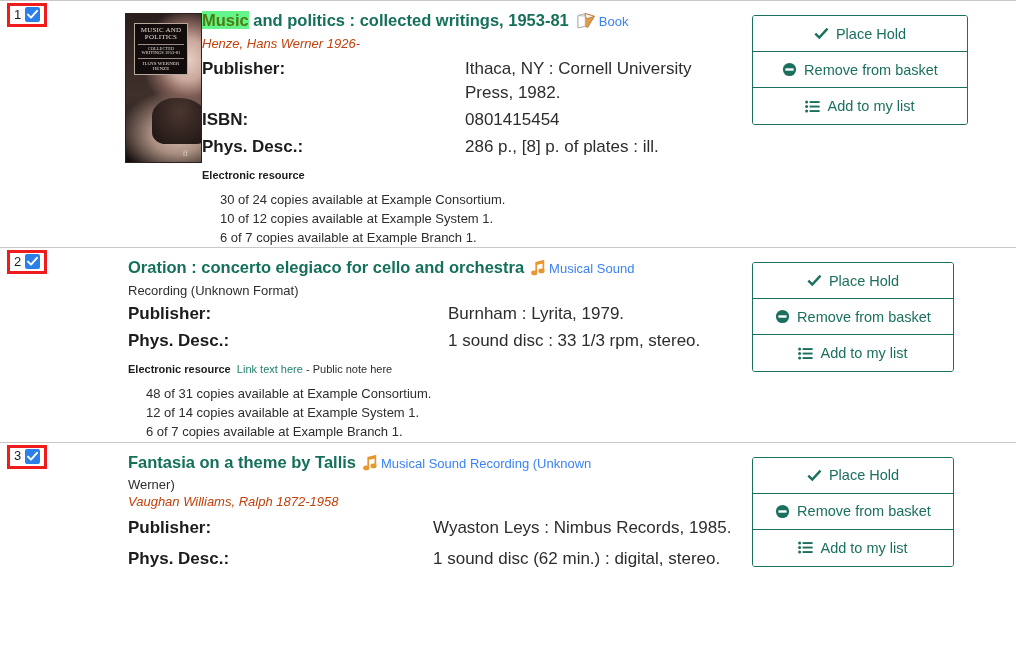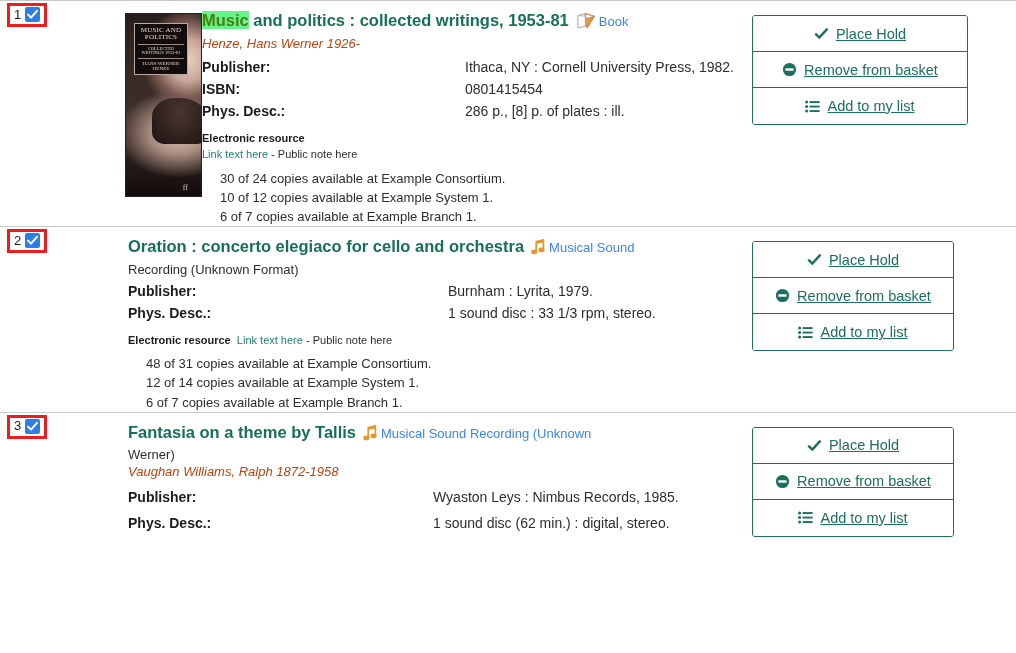--- a/index.html
+++ b/index.html
@@ -80,21 +80,21 @@
   
   .cover-col {
     width: 112px;
     flex: 0 0 112px;
     padding-top: 12px;
     display: flex;
     justify-content: center;
   }
   .cover-img {
     width: 98px;
-    height: 184px;
+    height: 150px;
     position: relative;
     overflow: hidden;
     background: linear-gradient(160deg, #6d5550 0%, #3a2a27 45%, #1a1211 100%);
     border: 1px solid #2a2020;
     box-sizing: border-box;
     margin-left: 35px;
   }
   .cover-photo {
     position: absolute;
     inset: 0;
@@ -194,21 +194,21 @@
 
   .field-table {
     border-collapse: collapse;
     width: 100%;
     table-layout: fixed;
   }
   .field-table td {
     vertical-align: top;
     padding: 1px 0;
     line-height: 1.45;
-    font-size: 14px;
+    font-size: 17px;
   }
   .f-label {
     font-weight: bold;
     color: #1c1c1c;
     white-space: nowrap;
   }
   .f-value {
     color: #2d2d2d;
   }
 
@@ -257,21 +257,20 @@
     justify-content: center;
     gap: 7px;
     height: 36px;
     font-size: 14.5px;
     color: #1b6f5e;
     background: #ffffff;
     cursor: pointer;
     border-bottom: 1px solid #1b6f5e;
     box-sizing: border-box;
     user-select: none;
-    text-decoration: underline;
   }
   .btn:last-child { border-bottom: 0; }
   .btn-icon {
     display: inline-flex;
     align-items: center;
     flex: 0 0 auto;
   }
 
   
   .r1 .detail-col { padding-right: 10px; }
@@ -351,21 +350,20 @@
         </tr>
         <tr>
           <td class="f-label">Phys. Desc.:</td>
           <td class="f-value">286 p., [8] p. of plates : ill.</td>
         </tr>
       </tbody>
         </table>
 
       <div class="eres-block">
         <div class="eres-head">Electronic resource</div>
-        <div><a href="#" class="eres-link">Link text here</a><span class="eres-note"> - </span><span class="eres-note">Public note here</span></div>
       </div>
 
       <div class="avail-block">
         <span class="avail-line">30 of 24 copies available at Example Consortium.</span>
         <span class="avail-line">10 of 12 copies available at Example System 1.</span>
         <span class="avail-line">6 of 7 copies available at Example Branch 1.</span>
       </div>
     </div>
 
     <div class="actions-col">

